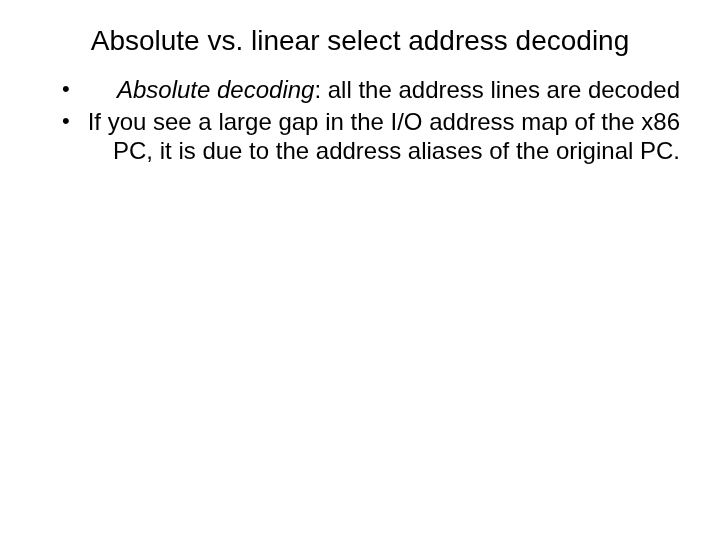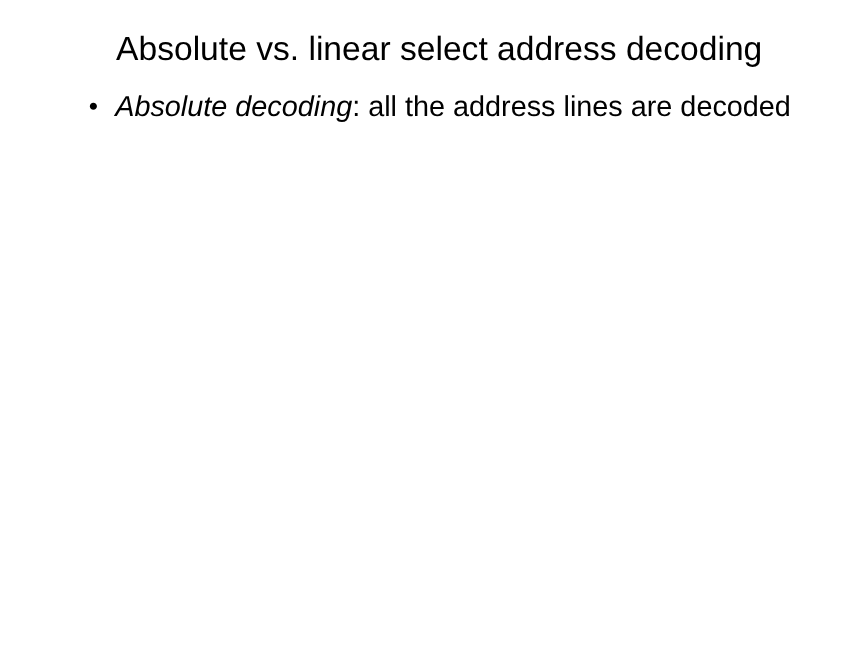--- a/index.html
+++ b/index.html
@@ -8,33 +8,34 @@
     width: 720px;
     height: 540px;
     background: #ffffff;
     font-family: Arial, Helvetica, sans-serif;
     color: #000000;
   }
   .slide {
     box-sizing: border-box;
     width: 720px;
     height: 390px;
-    padding: 24px 40px 20px 52px;
+    padding: 24px 40px 20px 40px;
   }
   .title {
     font-size: 28px;
     font-weight: 400;
     text-align: center;
     margin: 0 0 18px 0;
     line-height: 1.2;
   }
   ul.bullets {
     list-style: none;
     margin: 0;
     padding: 0 0 0 22px;
+    text-align: right;
   }
   ul.bullets > li {
     position: relative;
     font-size: 24px;
     line-height: 1.2;
     margin: 0 0 4px 0;
     padding-left: 22px;
   }
   ul.bullets > li::before {
     content: "•";
@@ -49,14 +50,17 @@
 </style>
 </head>
 <body>
 
 <div class="slide">
   <h1 class="title">Absolute vs. linear select address decoding</h1>
   <ul class="bullets">
     <li>
       <span class="term">Absolute decoding</span><span>: all the address lines are decoded</span>
     </li>
+    <li>
+      <span>If you see a large gap in the I/O address map of the x86 PC, it is due to the address aliases of the original PC.</span>
+    </li>
   </ul>
 </div>
 
 </body></html>

